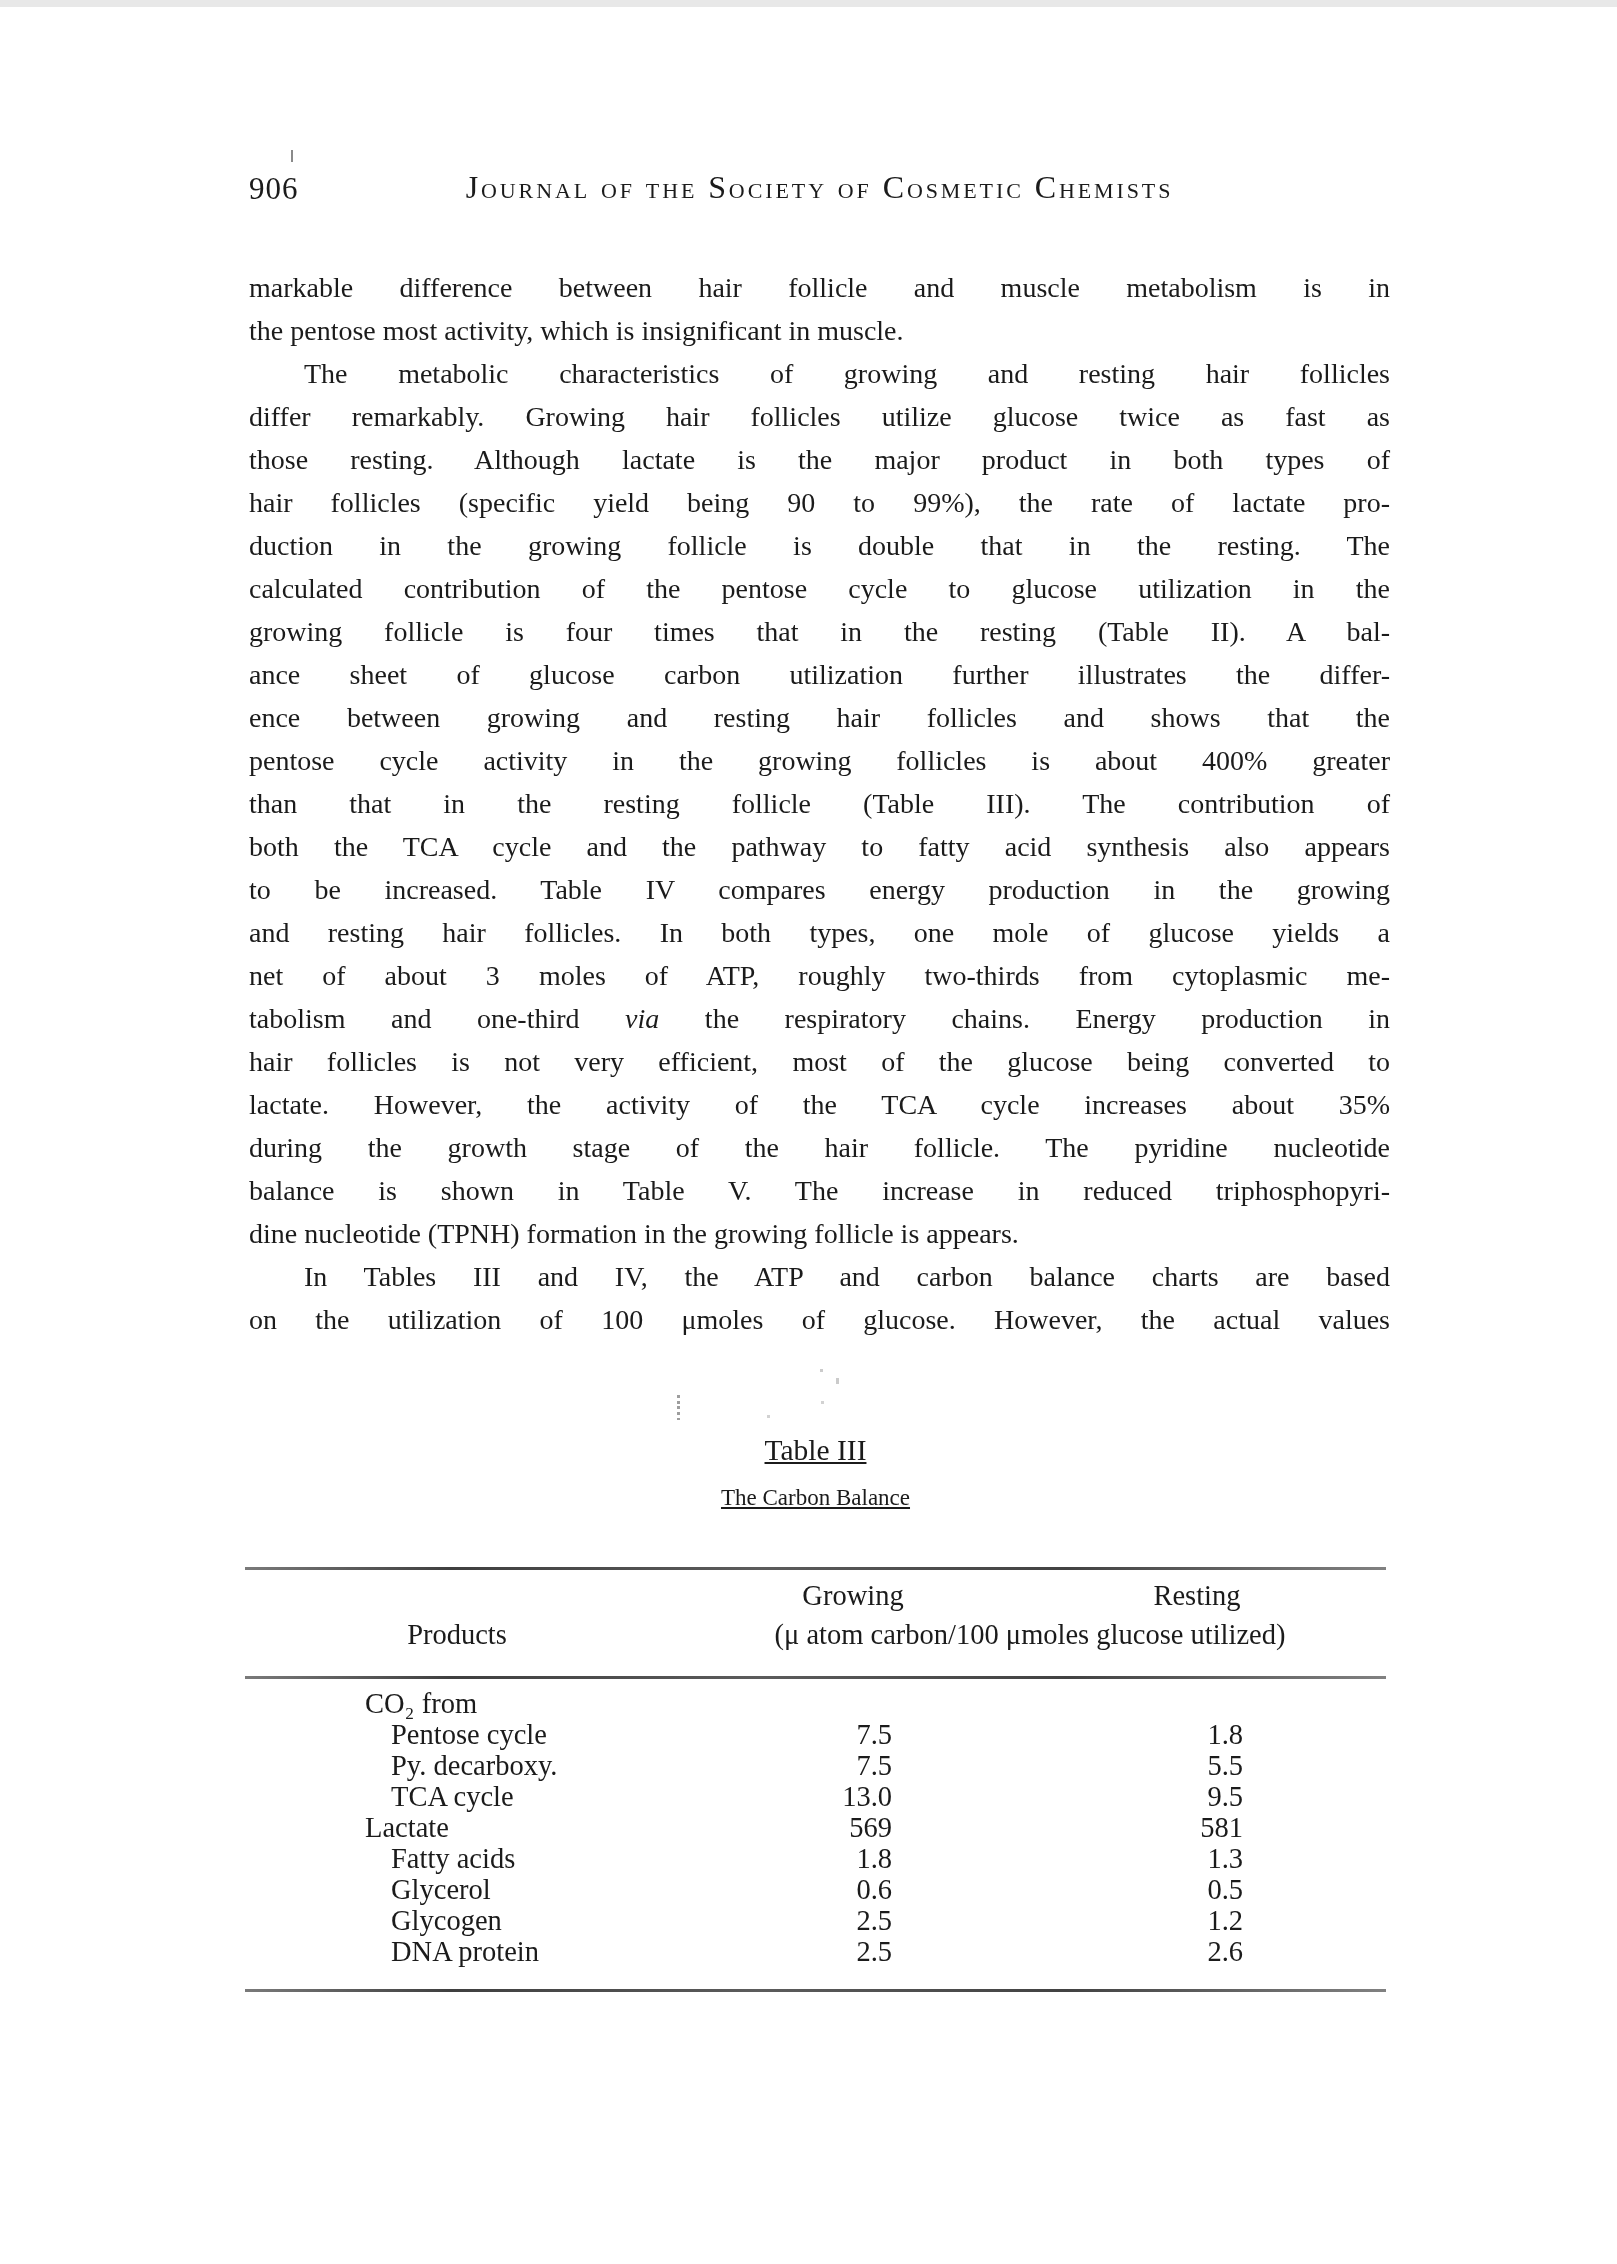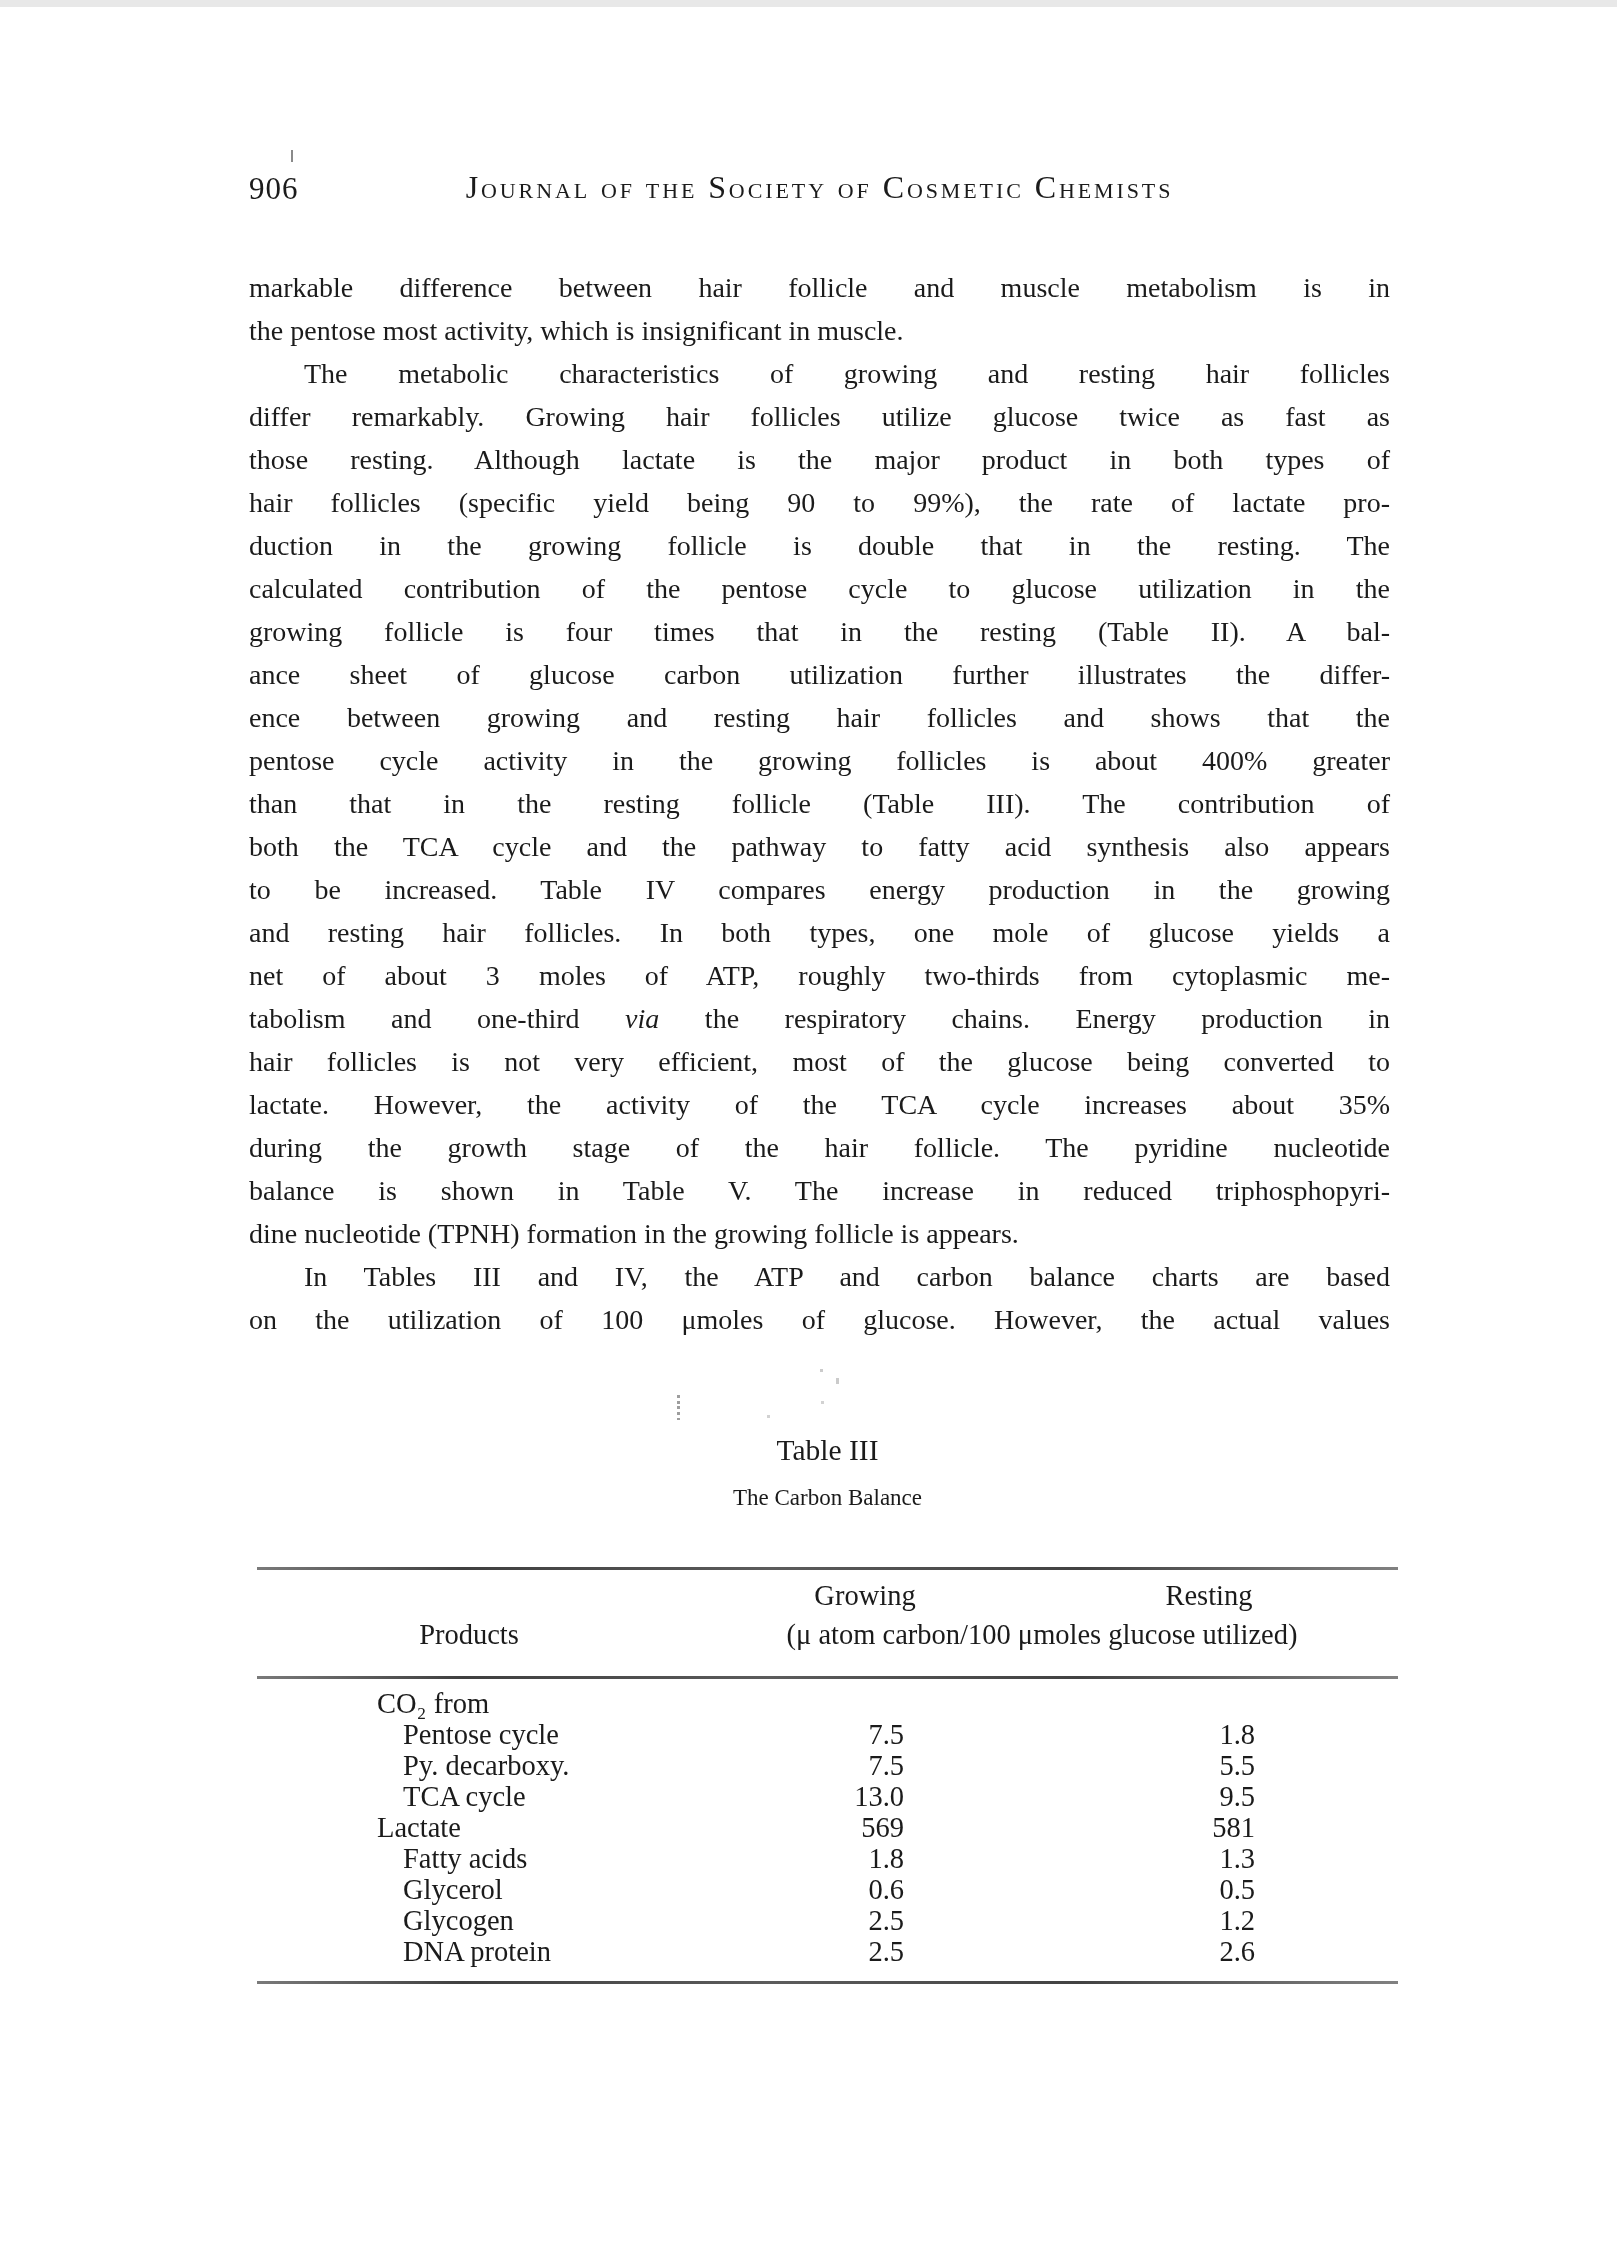--- a/index.html
+++ b/index.html
@@ -45,34 +45,34 @@
     background: repeating-linear-gradient(to bottom, #4e4e4e 0 2.9px, transparent 2.9px 5.7px);
     opacity: .55;
   }
   .tick-906 { position:absolute; left: 291px; top: 143px; width: 1.9px; height: 12.4px; background:#3c3c3c; opacity:.6; }
   .spec1 { left: 820px; top: 1362px; width: 2.9px; height: 2.9px; opacity:.35; }
   .spec2 { left: 836px; top: 1371px; width: 2.9px; height: 5.7px; opacity:.35; }
   .spec3 { left: 821px; top: 1394px; width: 2.9px; height: 2.9px; opacity:.3; }
   .spec4 { left: 767px; top: 1408px; width: 2.9px; height: 2.9px; opacity:.3; }
 
   
-  .table-section { position: absolute; top: 1427px; left: 257px; width: 1141px; font-size: 28.5px; }
+  .table-section { position: absolute; top: 1427px; left: 245px; width: 1141px; font-size: 28.5px; text-decoration: underline; }
   .tcaption  { text-align: center; font-size: 29.5px; height: 38px; }
   .tcaption2 { text-align: center; font-size: 23px; height: 38px; margin-top: 13.3px; }
   .trule {
     height: 2.9px; width: 100%;
     background: linear-gradient(90deg,#7a7a7a,#3f3f3f 18%,#5c5c5c 45%,#424242 72%,#818181);
   }
   .rule1 { margin-top: 44px; }
   .thead { position: relative; height: 106px; }
   .th-growing { position: absolute; top: 9.5px; left: 513px; width: 190px; text-align: center; }
   .th-resting { position: absolute; top: 9.5px; left: 857px; width: 190px; text-align: center; }
   .th-products { position: absolute; top: 49px; left: 117px; width: 190px; text-align: center; }
   .th-unit { position: absolute; top: 49px; left: 376px; width: 818px; text-align: center; }
-  .tbody { padding-top: 8.6px; padding-bottom: 14px; }
+  .tbody { padding-top: 8.6px; padding-bottom: 22px; }
   .trow { position: relative; height: 31px; }
   .tlabel { position: absolute; left: 120px; white-space: nowrap; }
   .tlabel.tindent { left: 146px; }
   .tval { position: absolute; text-align: right; white-space: nowrap; }
   .gval { left: 438px; width: 209px; }
   .rval { left: 789px; width: 209px; }
 </style>
 </head>
 <body>
 

